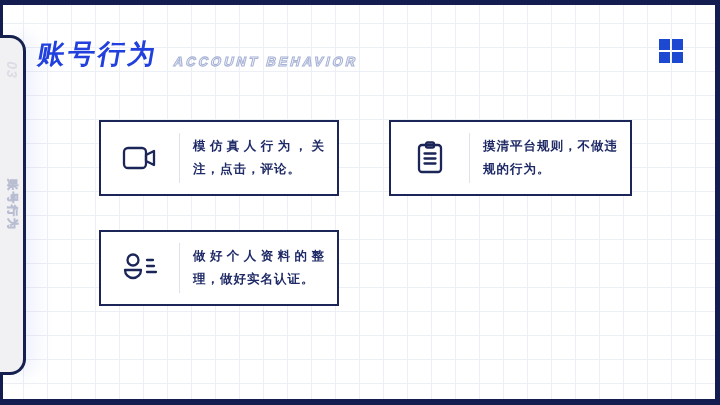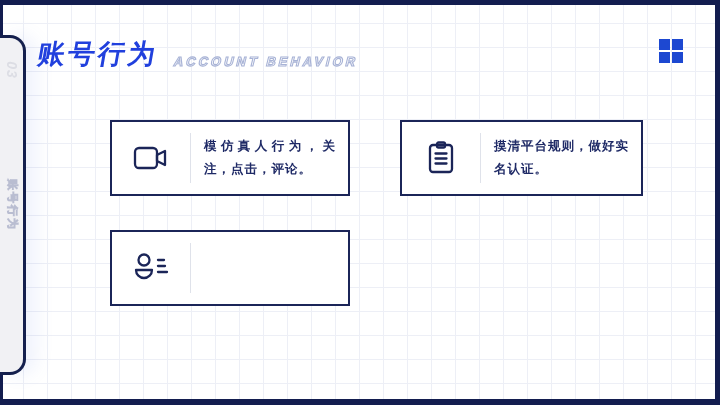--- a/index.html
+++ b/index.html
@@ -53,21 +53,21 @@
 
   
   .grid-icon {
     position:absolute; left:659px; top:39px; width:24px; height:24px;
     display:grid; grid-template-columns:11px 11px; grid-template-rows:11px 11px; gap:2px;
   }
   .grid-icon span { background:#1d48d1; display:block; }
 
   
   .cards {
-    position:absolute; left:110px; top:120px;
+    position:absolute; left:99px; top:120px;
     display:grid; grid-template-columns:240px 243px; grid-auto-rows:76px;
     column-gap:50px; row-gap:34px;
   }
   .card {
     position:relative; background:#ffffff;
     border:2.5px solid #1b2558; display:flex; align-items:stretch;
   }
   .card::before {
     content:""; position:absolute; top:-8px; left:-7px;
     width:17px; height:16px; background:#2346cf; z-index:-1;
@@ -126,30 +126,31 @@
       <div class="icon-box">
         <svg width="30" height="34" viewBox="0 0 30 34">
           <rect x="4" y="4" width="22" height="27" rx="3"></rect>
           <rect x="11" y="1.5" width="8" height="5" rx="1.5"></rect>
           <path d="M9.5 12.5 L20.5 12.5"></path>
           <path d="M9.5 17.5 L20.5 17.5"></path>
           <path d="M9.5 22.5 L20.5 22.5"></path>
         </svg>
       </div>
       <div class="divider"></div>
-      <div class="card-text">摸清平台规则，做好实名认证。</div>
+      <div class="card-text">摸清平台规则，不做违规的行为。</div>
     </div>
 
     <div class="card">
       <div class="icon-box">
         <svg width="38" height="32" viewBox="0 0 38 32">
           <circle cx="12" cy="8" r="5.5"></circle>
           <path d="M4 18 L20 18 A8 8 0 0 1 4 18 Z"></path>
           <path d="M26 8 L32 8"></path>
           <path d="M26 14 L33 14"></path>
           <path d="M26 20 L35 20"></path>
         </svg>
       </div>
       <div class="divider"></div>
+      <div class="card-text">做好个人资料的整理，做好实名认证。</div>
     </div>
 
   </div>
 </div>
 
 </body></html>

